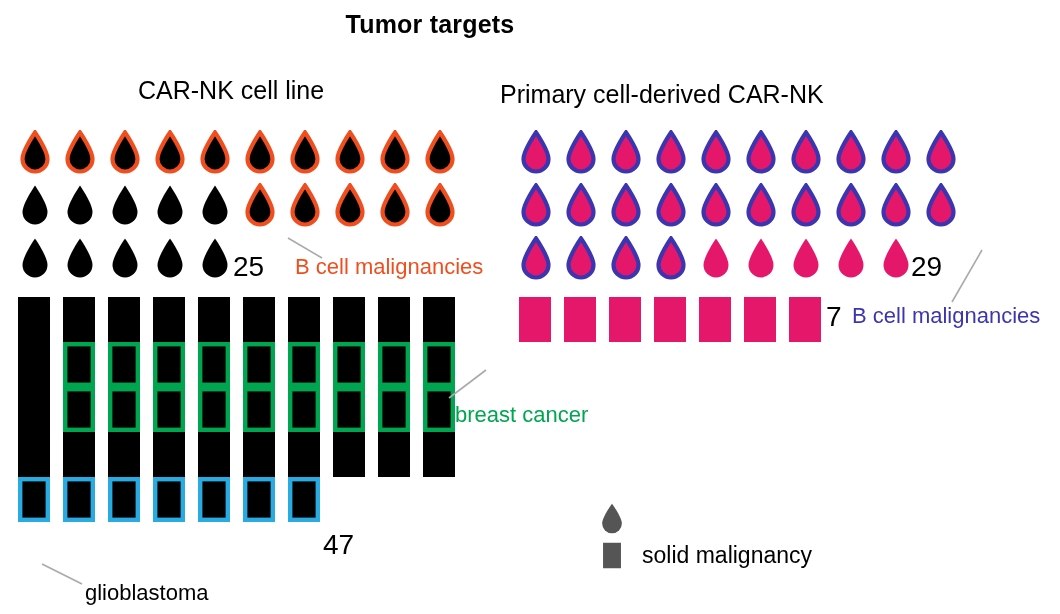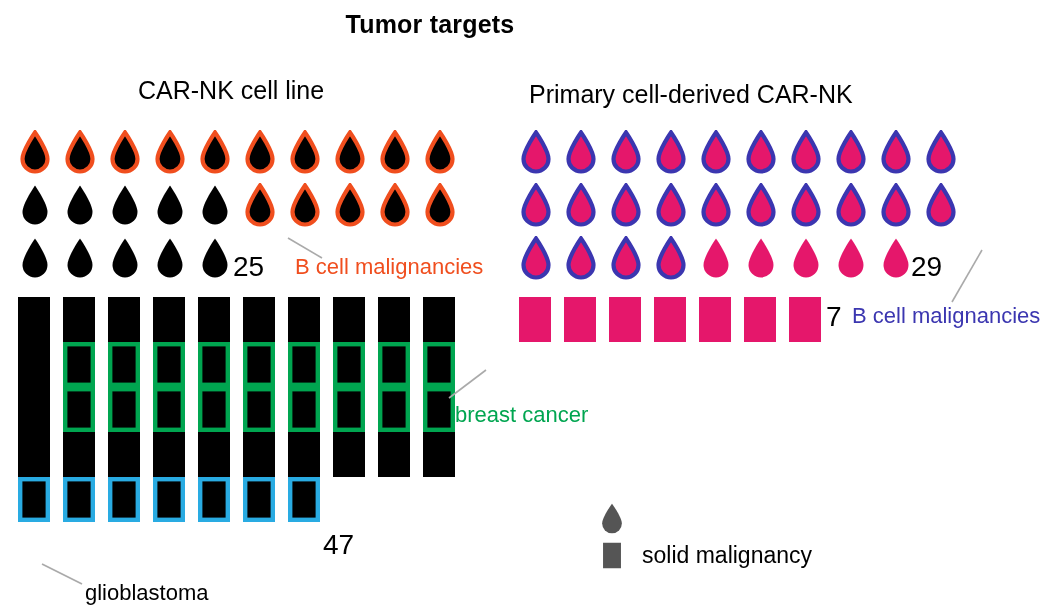--- a/index.html
+++ b/index.html
@@ -7,21 +7,21 @@
     width:1060px;height:614px;position:relative;overflow:hidden;
     font-family:"Liberation Sans","DejaVu Sans",sans-serif;
     color:#000000;
   }
   .title{
     position:absolute;left:0;top:10px;width:860px;text-align:center;
     font-size:25px;font-weight:bold;letter-spacing:.2px;
   }
   .panel-title{position:absolute;font-size:25px;color:#000;white-space:nowrap;}
   #pt-left{left:98px;top:76px;margin-left:40px;}
-  #pt-right{left:500px;top:80px;margin-left:29px;}
+  #pt-right{left:500px;top:80px;}
 
   .grid{position:absolute;}
   .row{position:relative;height:53px;}
   .row.sq{height:45px;}
   .cell{position:absolute;top:0;}
 
   
   .drop{width:34px;height:44px;display:block;}
   .sq-ico{width:32px;height:45px;display:block;}
 

